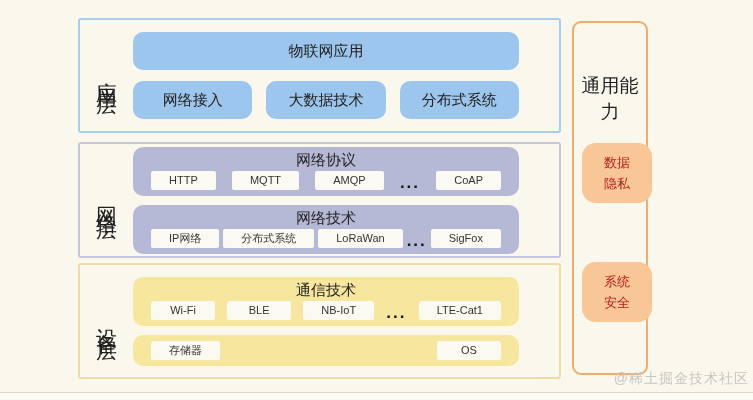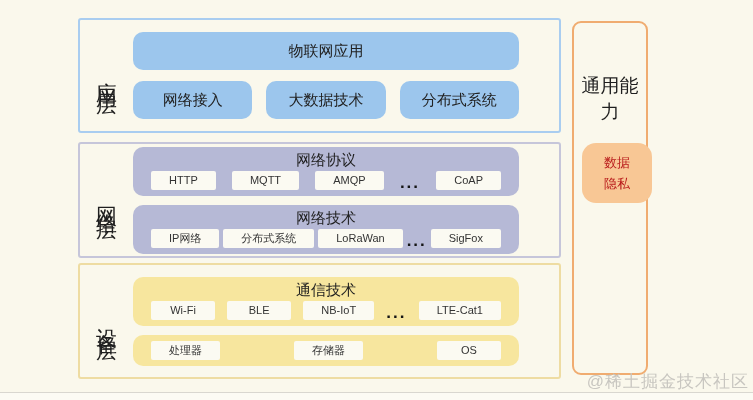--- a/index.html
+++ b/index.html
@@ -63,21 +63,21 @@
     position:absolute; left:8px; width:70px; height:60px; border-radius:14px;
     background:var(--capability-accent,#F8C795);
     display:flex; flex-direction:column; align-items:center; justify-content:center;
     font-size:13px; line-height:21px; color:#b91c1c;
   }
   .cap-box-1 { top:120px; }
   .cap-box-2 { top:239px; }
 
   
   .watermark {
-    position:absolute; top:370px; right:4px; font-size:17px; letter-spacing:1px;
+    position:absolute; top:370px; right:4px; font-size:14px; letter-spacing:1px;
     color:#C8C6C0; z-index:5;
   }
   .bottom-rule { position:absolute; top:392px; left:0; width:753px; height:1px; background:#D9D7D0; }
   .below-rule  { position:absolute; top:393px; left:0; width:753px; height:7px; background:#FCFBF4; }
 </style>
 </head>
 <body>
 
 <div class="screen">
 
@@ -127,33 +127,36 @@
         <div class="chip-row">
           <span class="chip">Wi-Fi</span>
           <span class="chip">BLE</span>
           <span class="chip">NB-IoT</span>
           <span class="dots">...</span>
           <span class="chip">LTE-Cat1</span>
         </div>
       </div>
       <div class="group dev-accent">
         <div class="chip-row">
-          <span class="chip">处理器</span>
           <span class="chip">存储器</span>
           <span class="chip">OS</span>
         </div>
       </div>
     </div>
   </section>
 
   <aside class="capabilities">
     <div class="cap-title">通用能力</div>
     <div class="cap-box cap-box-1">
       <span>数据</span>
       <span>隐私</span>
     </div>
+    <div class="cap-box cap-box-2">
+      <span>系统</span>
+      <span>安全</span>
+    </div>
   </aside>
 
   <div class="watermark">@稀土掘金技术社区</div>
   <div class="bottom-rule"></div>
   <div class="below-rule"></div>
 
 </div>
 
 </body></html>

